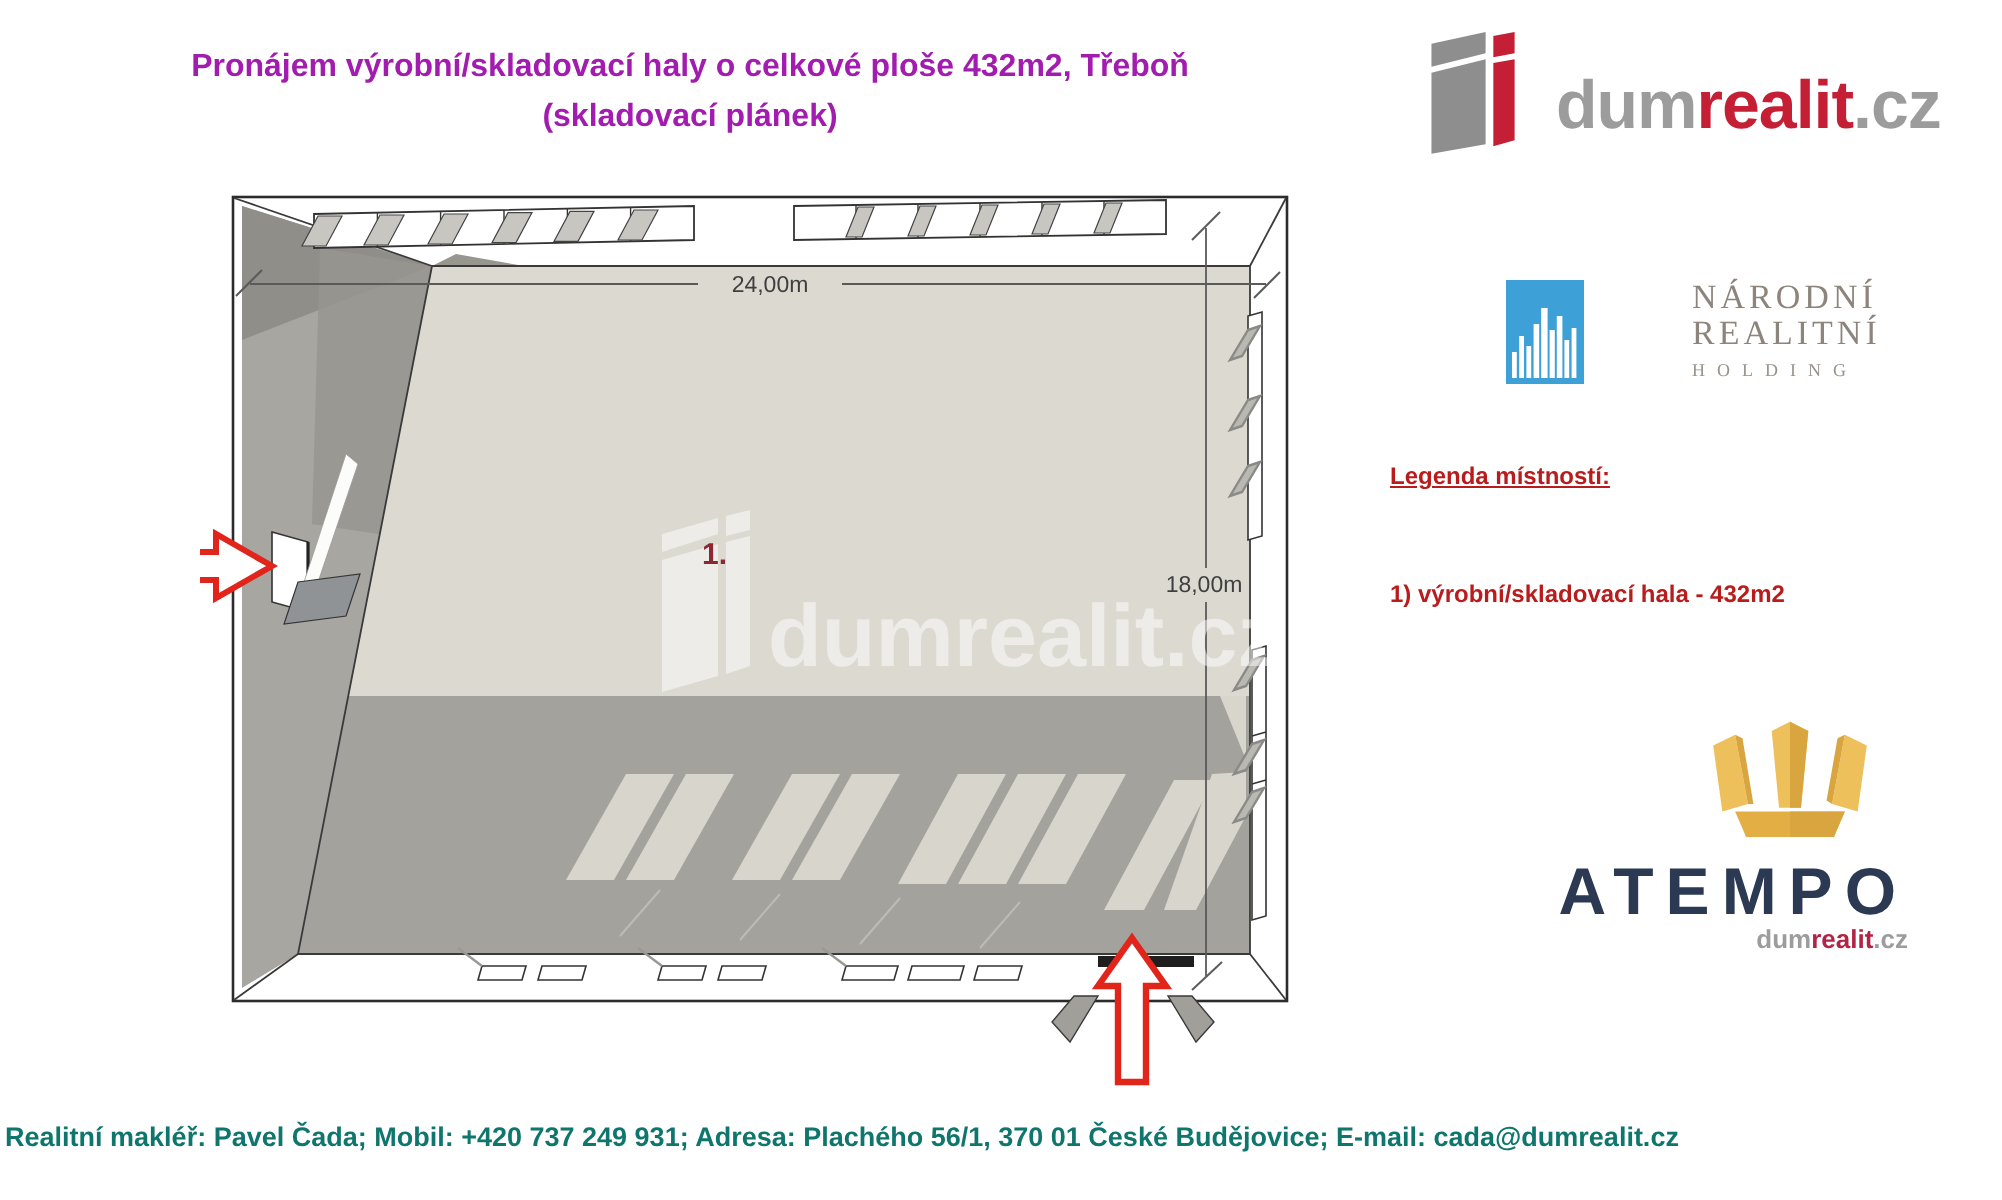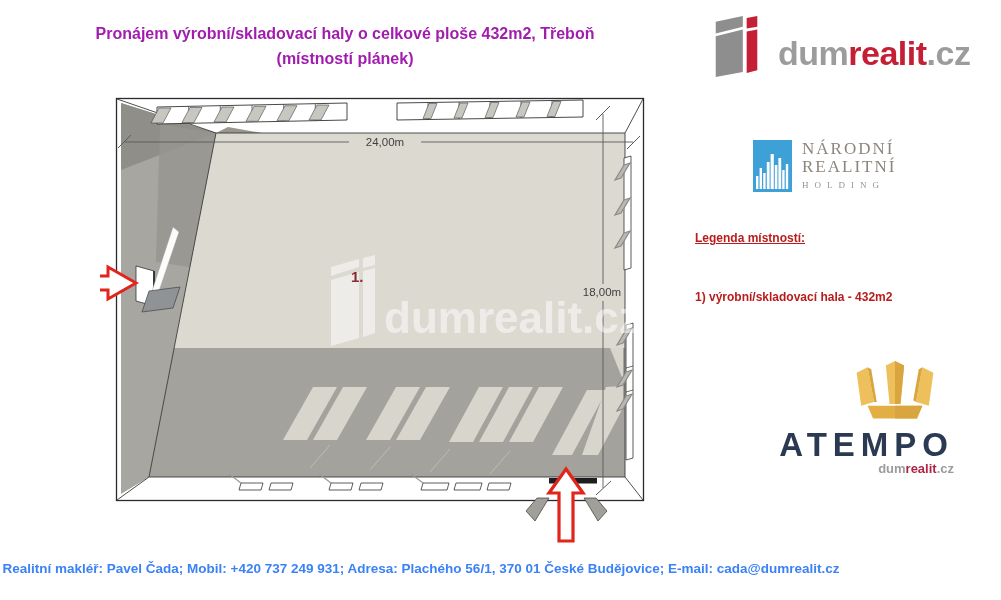--- a/index.html
+++ b/index.html
@@ -12,53 +12,53 @@
   .title-block{
     position:absolute;left:20px;top:22px;width:650px;text-align:center;
     color:#a21caf;font-weight:bold;font-size:16px;line-height:1.55;
   }
   
   .brand{position:absolute;left:708px;top:14px;display:flex;align-items:center;}
   .brand .bicon{width:58px;height:64px;}
   .brand .btext{font-size:34px;font-weight:bold;letter-spacing:-0.5px;margin-left:12px;margin-top:14px;}
   .g{color:#9c9c9c;} .r{color:#c41f35;}
   
-  .nrh{position:absolute;left:753px;top:140px;display:flex;align-items:flex-start;}
+  .nrh{position:absolute;left:753px;top:140px;display:flex;align-items:flex-start;gap:44px;}
   .nrh .ntxt{margin-left:10px;font-family:"Liberation Serif",serif;color:#8d857c;}
   .nrh .l1,.nrh .l2{font-size:17px;letter-spacing:2px;line-height:1.05;}
   .nrh .l3{font-size:9px;letter-spacing:6px;color:#9a938b;margin-top:4px;}
   
   .legend{position:absolute;left:695px;top:231px;color:#b91c1c;font-weight:bold;font-size:12px;}
   .legend .hd{text-decoration:underline;}
   .legend .it{margin-top:45px;white-space:nowrap;}
   
   .atempo{position:absolute;left:764px;top:360px;width:190px;text-align:right;}
   .atempo .crown{width:118px;height:64px;}
   .atempo .aname{font-size:33px;font-weight:800;letter-spacing:6px;color:#2b3a52;margin-top:-2px;}
   .atempo .asub{font-size:13px;font-weight:bold;margin-top:-3px;letter-spacing:0;}
   .atempo .asub .r{color:#b02545;}
   
   .footer{
     position:absolute;left:0;top:561px;width:842px;text-align:center;
-    color:#3b82f6;font-weight:bold;font-size:13.5px;white-space:nowrap;
+    color:#0f766e;font-weight:bold;font-size:13.5px;white-space:nowrap;
   }
   
   .plan{position:absolute;left:100px;top:88px;width:556px;height:470px;}
   .plan text{font-family:"Liberation Sans",sans-serif;}
   .dim{fill:#3f3f3f;font-size:11.5px;}
   .roomno{fill:#8c2832;font-size:15px;font-weight:bold;}
   .wm{fill:#ffffff;opacity:.5;}
   .wmtext{font-size:44px;font-weight:bold;}
 </style>
 </head>
 <body>
 
 <div class="title-block">
   <div>Pronájem výrobní/skladovací haly o celkové ploše 432m2, Třeboň</div>
-  <div>(místností plánek)</div>
+  <div>(skladovací plánek)</div>
 </div>
 
 <div class="brand">
   <svg class="bicon" viewBox="0 0 60 66">
     <polygon points="8,8 36,2 36,13 8,20" fill="#8e8e8e"></polygon>
     <polygon points="8,23 36,16 36,60 8,65" fill="#8e8e8e"></polygon>
     <polygon points="40,4 51,2 51,13 40,15" fill="#c41f35"></polygon>
     <polygon points="40,18 51,16 51,58 40,61" fill="#c41f35"></polygon>
   </svg>
   <div class="btext"><span class="g">dum</span><span class="r">realit</span><span class="g">.cz</span></div>

